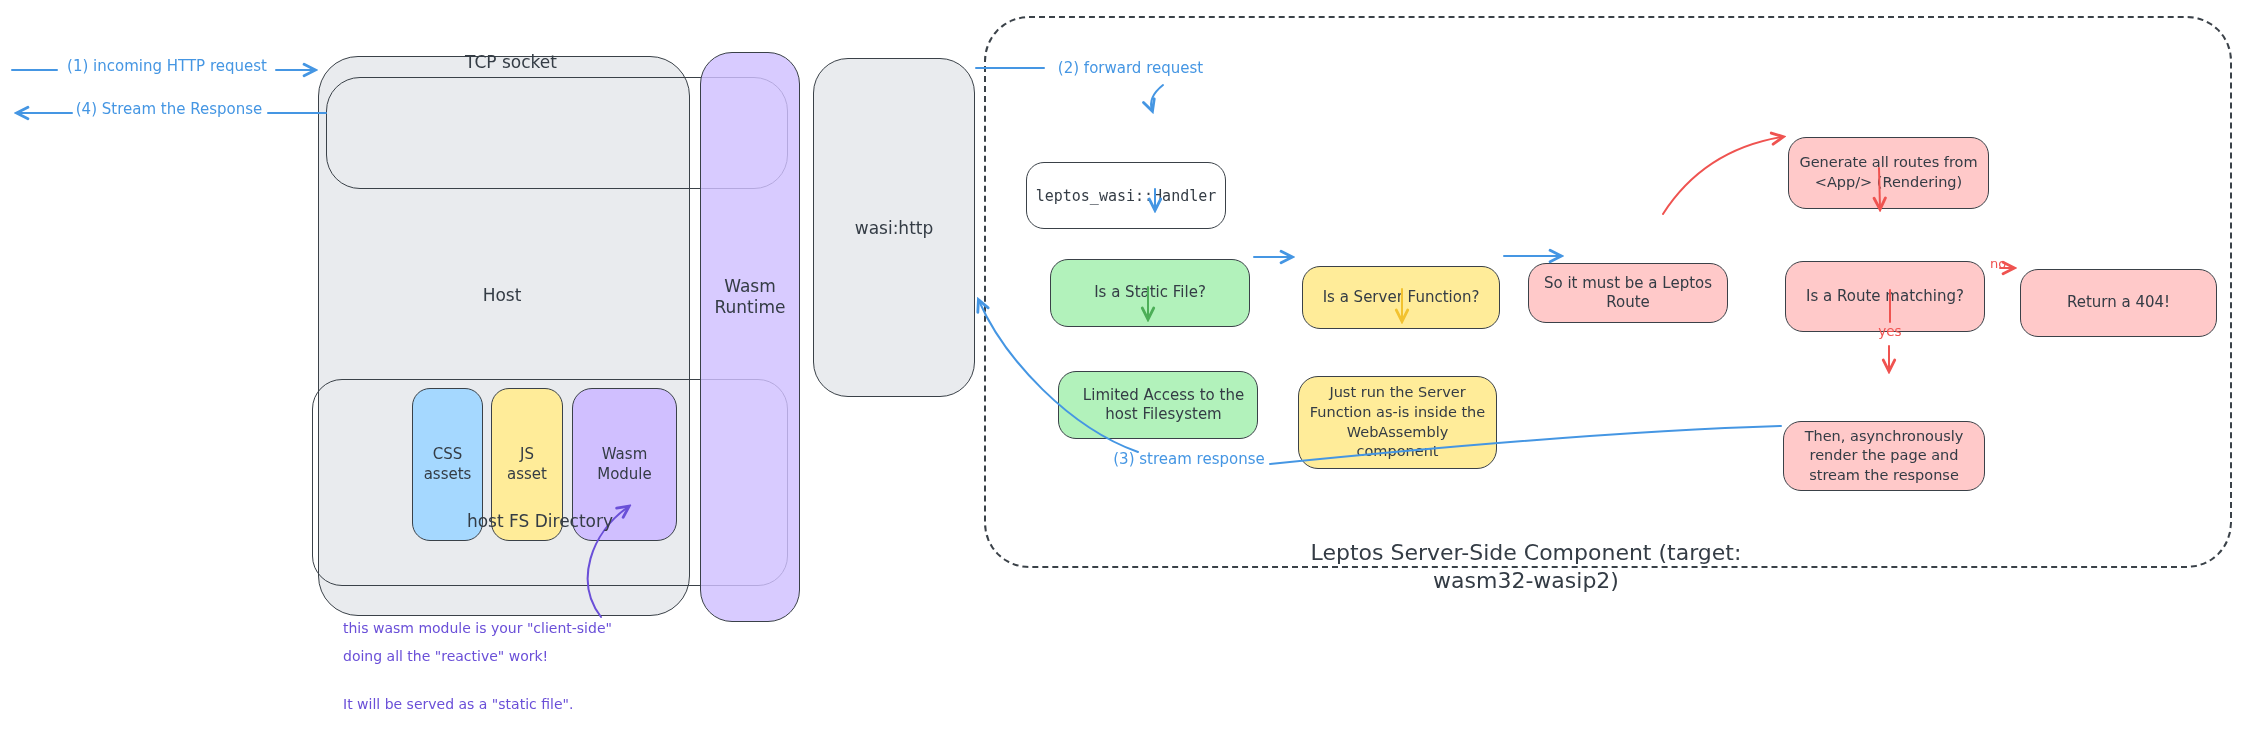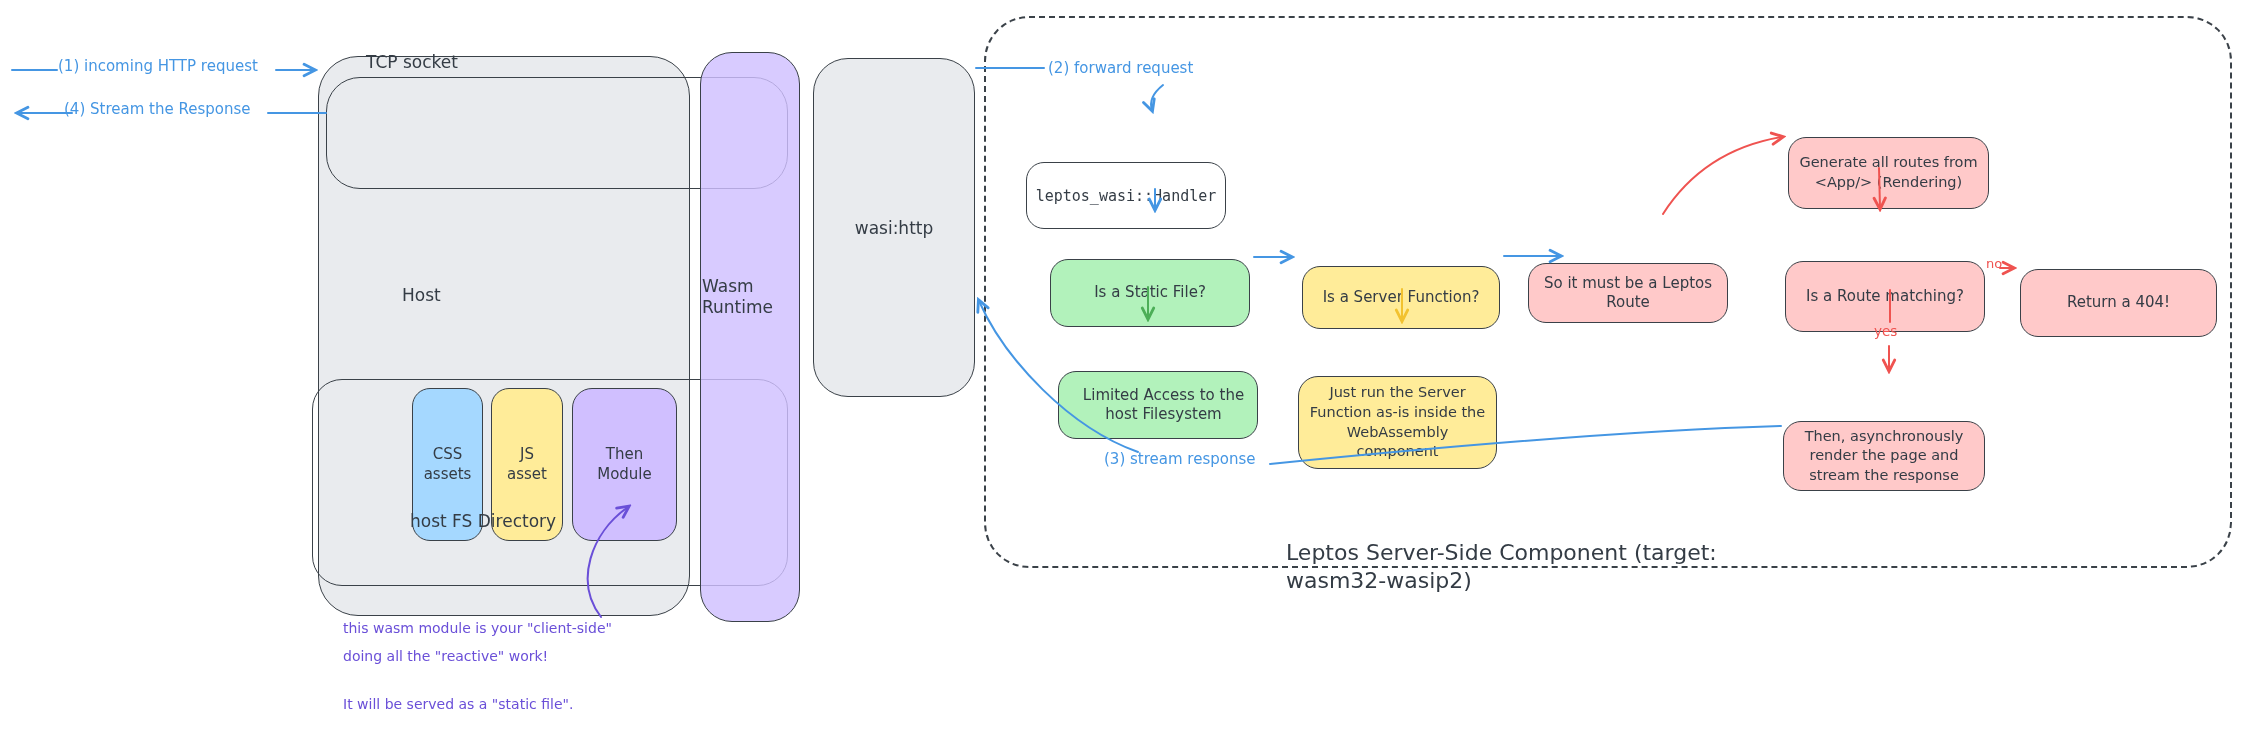--- a/index.html
+++ b/index.html
@@ -15,21 +15,21 @@
   .fill-grey{background:var(--grey-fill);}
   .fill-none{background:transparent;}
   .fill-blue{background:var(--blue-fill);}
   .fill-yellow{background:var(--yellow-fill);}
   .fill-green{background:var(--green-fill);}
   .fill-pink{background:var(--pink-fill);}
   .fill-white{background:#ffffff;}
   .fill-purple{background:var(--purple-fill);}
   .fill-purple-translucent{background:rgba(208,191,255,0.82);}
   .centered{display:flex;align-items:center;justify-content:center;text-align:center;}
-  .lbl{position:absolute;text-align:left;line-height:1.25;}
+  .lbl{position:absolute;text-align:center;line-height:1.25;}
   .big-lbl{font-size:17px;color:var(--text-dark);}
   .flow-txt{font-size:15px;line-height:1.3;padding:4px 8px;}
   .flow-txt-sm{font-size:14.5px;line-height:1.35;padding:4px 6px;}
   .mono{font-family:"DejaVu Sans Mono",monospace;font-size:15px;}
   .blue-note{color:var(--arrow-blue);font-size:15px;font-weight:500;}
   .red-note{color:var(--arrow-red);font-weight:500;}
   .purple-note{position:absolute;color:var(--note-purple);font-size:14px;font-weight:500;}
   .dashed-frame{position:absolute;box-sizing:border-box;border:2.5px dashed var(--stroke);
                 border-radius:45px;background:transparent;}
   svg.overlay{position:absolute;left:0;top:0;z-index:60;pointer-events:none;}
@@ -52,21 +52,21 @@
 
   <div class="box fill-none z20" style="left:312px;top:335px;width:476px;height:207px;border-radius:30px;"></div>
 
   <div class="box fill-blue centered flow-txt z30" style="left:412px;top:344px;width:71px;height:153px;border-radius:18px;">
     <span>CSS assets</span>
   </div>
   <div class="box fill-yellow centered flow-txt z30" style="left:491px;top:344px;width:72px;height:153px;border-radius:18px;">
     <span>JS asset</span>
   </div>
   <div class="box fill-purple centered flow-txt z30" style="left:572px;top:344px;width:105px;height:153px;border-radius:20px;">
-    <span>Then Module</span>
+    <span>Wasm Module</span>
   </div>
 
   <div class="box fill-purple-translucent z40" style="left:700px;top:8px;width:100px;height:570px;border-radius:32px;"></div>
   <div class="lbl big-lbl z70" style="left:702px;top:276px;width:96px;">Wasm Runtime</div>
 
   <div class="lbl big-lbl z70" style="left:366px;top:52px;width:290px;">TCP socket</div>
   <div class="lbl big-lbl z70" style="left:402px;top:285px;width:200px;">Host</div>
   <div class="lbl big-lbl z70" style="left:410px;top:511px;width:260px;">host FS Directory</div>
 
   <div class="box fill-grey centered big-lbl z10" style="left:813px;top:14px;width:162px;height:339px;border-radius:35px;">

